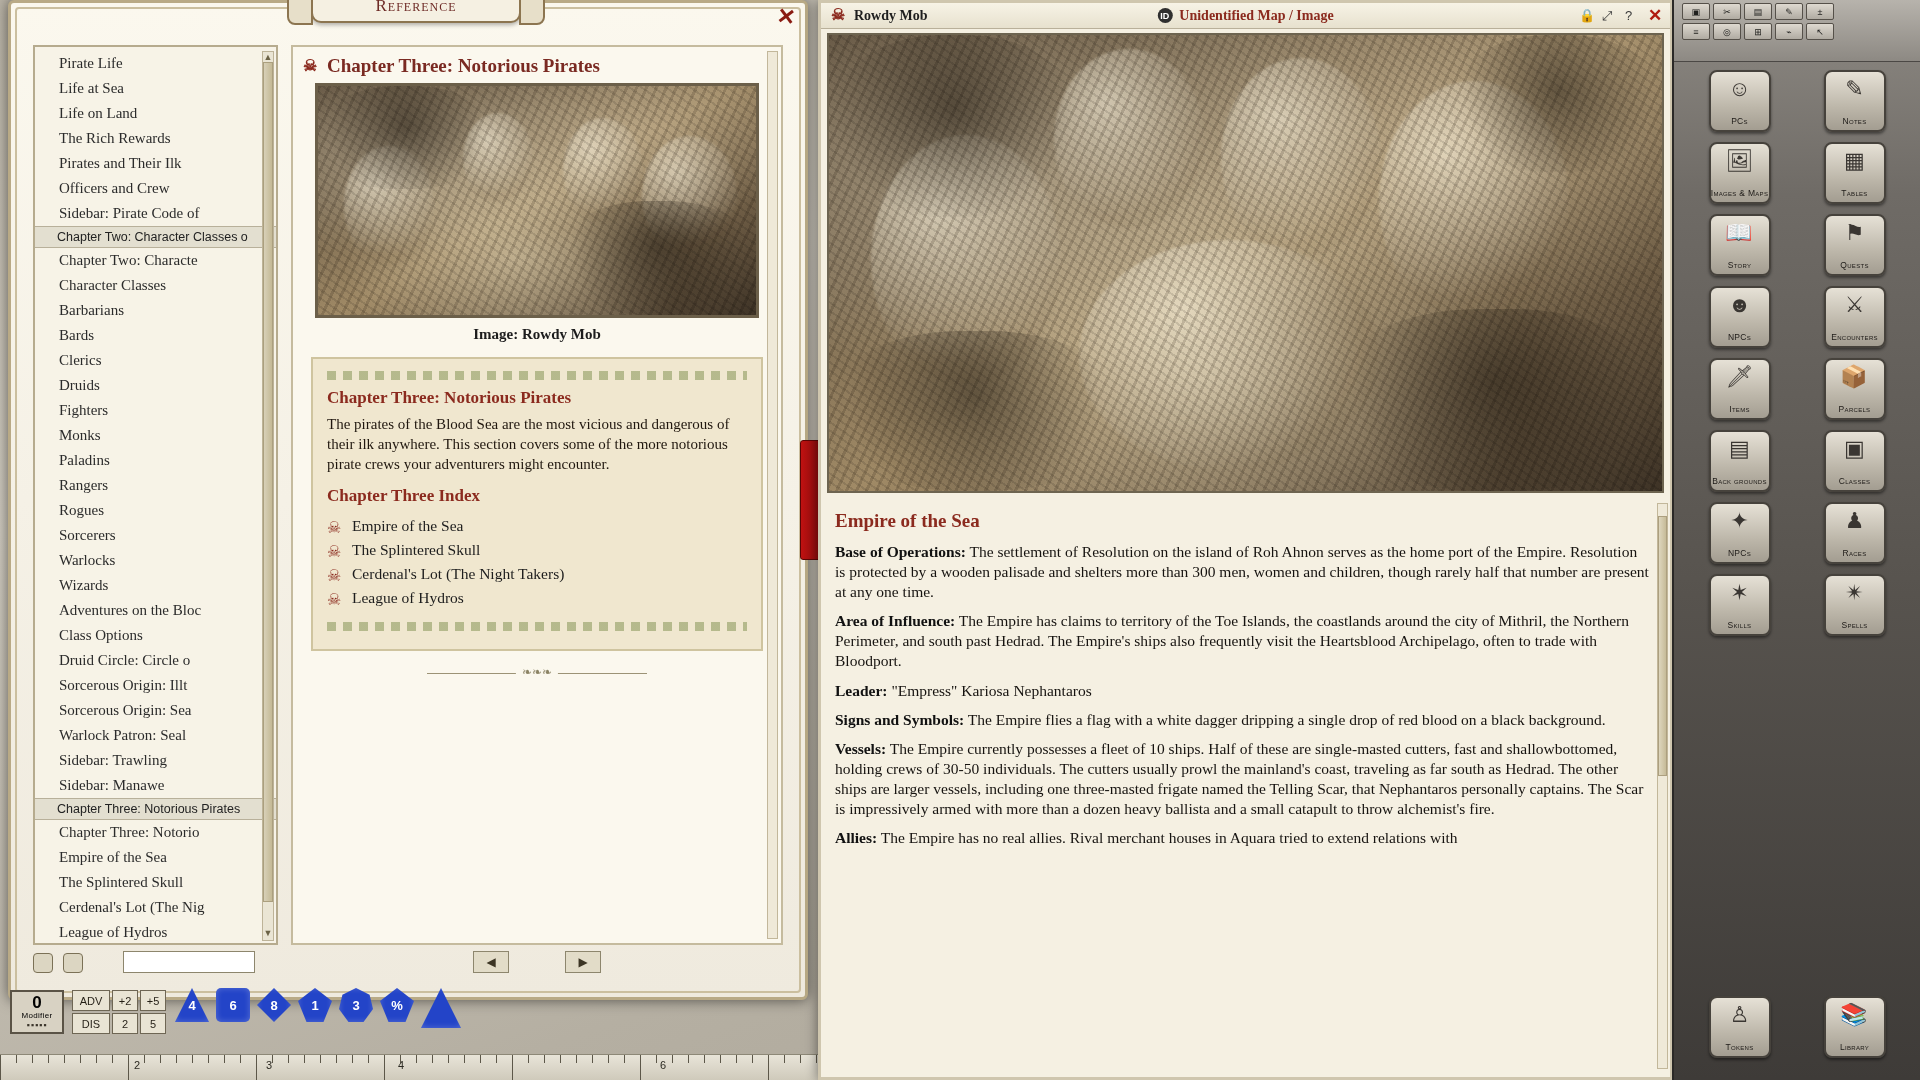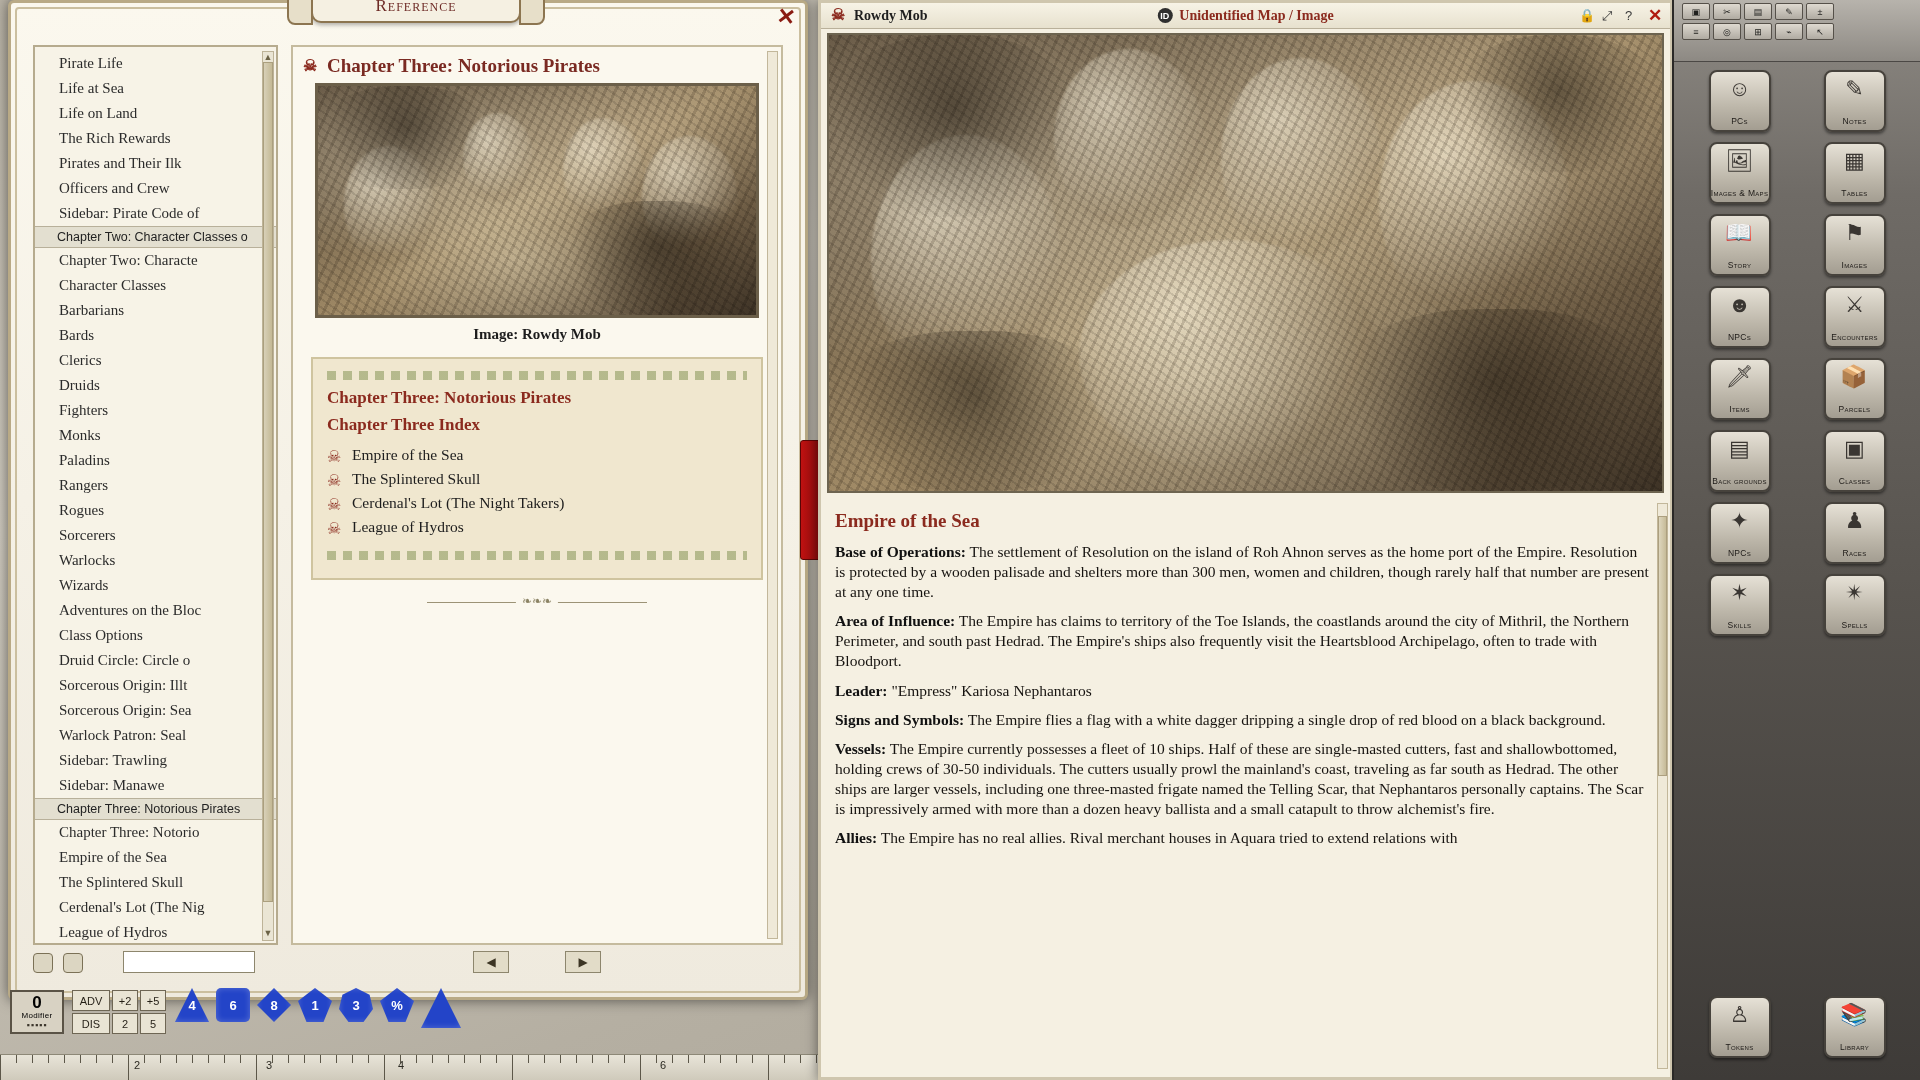--- a/index.html
+++ b/index.html
@@ -551,20 +551,21 @@
           <div class="blob" style="left:74%;top:22%;width:95px;height:120px"></div>
           <div class="dark" style="left:0;top:0;width:40%;height:45%"></div>
           <div class="dark" style="right:0;bottom:0;width:45%;height:50%"></div>
         </div>
       </div>
       <div class="ref-img-caption">Image: Rowdy Mob</div>
 
       <div class="lore-box">
         <div class="flourish-top"></div>
         <div class="lore-head">Chapter Three: Notorious Pirates</div>
+        <div class="lore-text">The pirates of the Blood Sea are the most vicious and dangerous of their ilk anywhere. This section covers some of the more notorious pirate crews your adventurers might encounter.</div>
         <div class="index-head">Chapter Three Index</div>
         <div id="index-list">
             <div class="index-item">
               <span class="skull-bullet"></span>
               <span>Empire of the Sea</span>
             </div>
             <div class="index-item">
               <span class="skull-bullet"></span>
               <span>The Splintered Skull</span>
             </div>
@@ -801,21 +802,21 @@
         <div class="sb-btn">
           <div class="glyph">▦</div>
           <div class="cap">Tables</div>
         </div>
         <div class="sb-btn">
           <div class="glyph">📖</div>
           <div class="cap">Story</div>
         </div>
         <div class="sb-btn">
           <div class="glyph">⚑</div>
-          <div class="cap">Images</div>
+          <div class="cap">Quests</div>
         </div>
         <div class="sb-btn">
           <div class="glyph">☻</div>
           <div class="cap">NPCs</div>
         </div>
         <div class="sb-btn">
           <div class="glyph">⚔</div>
           <div class="cap">Encounters</div>
         </div>
         <div class="sb-btn">

